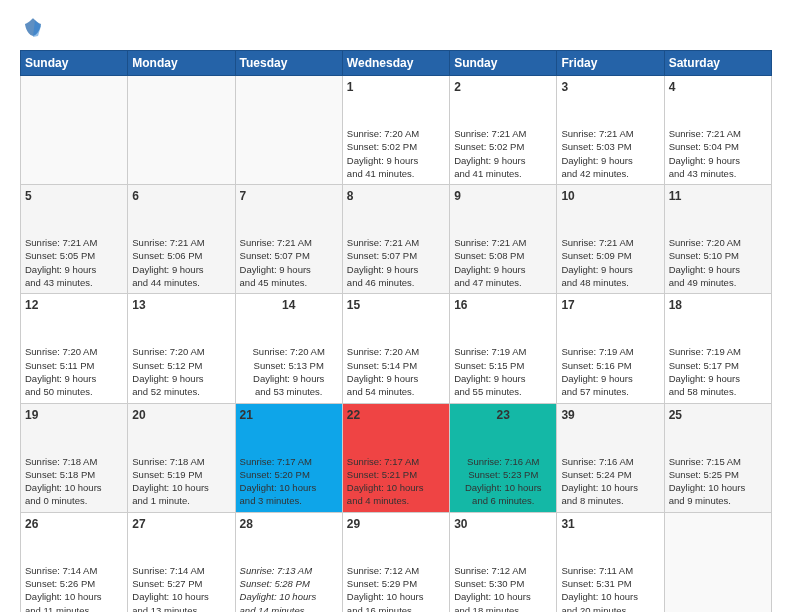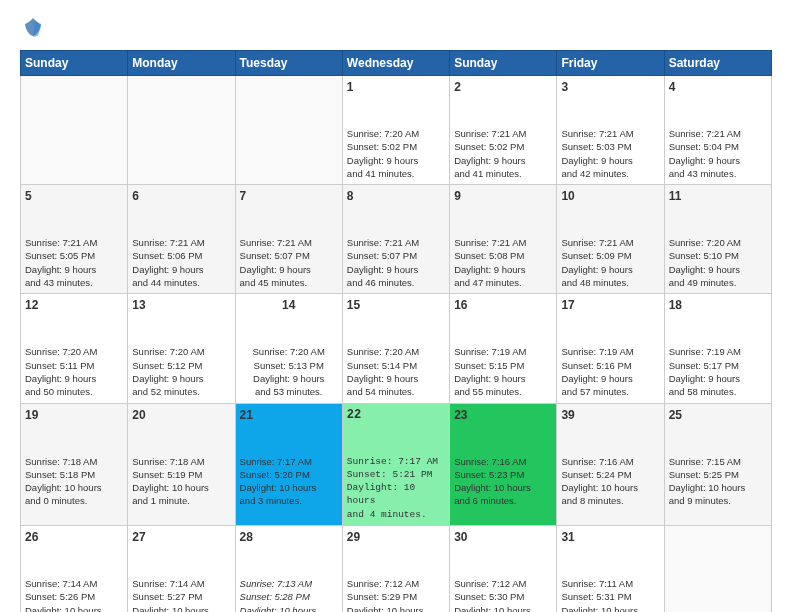--- a/index.html
+++ b/index.html
@@ -287,28 +287,28 @@
 Daylight: 10 hours
 and 1 minute.</div>
           </td>
           <td style="background: #0ea5e9;">
             <span class="day-number">21</span>
             <div class="day-info" style="white-space: pre-line;">Sunrise: 7:17 AM
 Sunset: 5:20 PM
 Daylight: 10 hours
 and 3 minutes.</div>
           </td>
-          <td style="background: #86efac; font-family: Liberation Mono, monospace;">
+          <td style="background: #ef4444;">
             <span class="day-number">22</span>
             <div class="day-info" style="white-space: pre-line;">Sunrise: 7:17 AM
 Sunset: 5:21 PM
 Daylight: 10 hours
 and 4 minutes.</div>
           </td>
-          <td style="background: #22c55e;">
+          <td style="background: #14b8a6; text-align: center;">
             <span class="day-number">23</span>
             <div class="day-info" style="white-space: pre-line;">Sunrise: 7:16 AM
 Sunset: 5:23 PM
 Daylight: 10 hours
 and 6 minutes.</div>
           </td>
           <td style="background: rgb(245, 245, 245);">
             <span class="day-number">39</span>
             <div class="day-info" style="white-space: pre-line;">Sunrise: 7:16 AM
 Sunset: 5:24 PM

